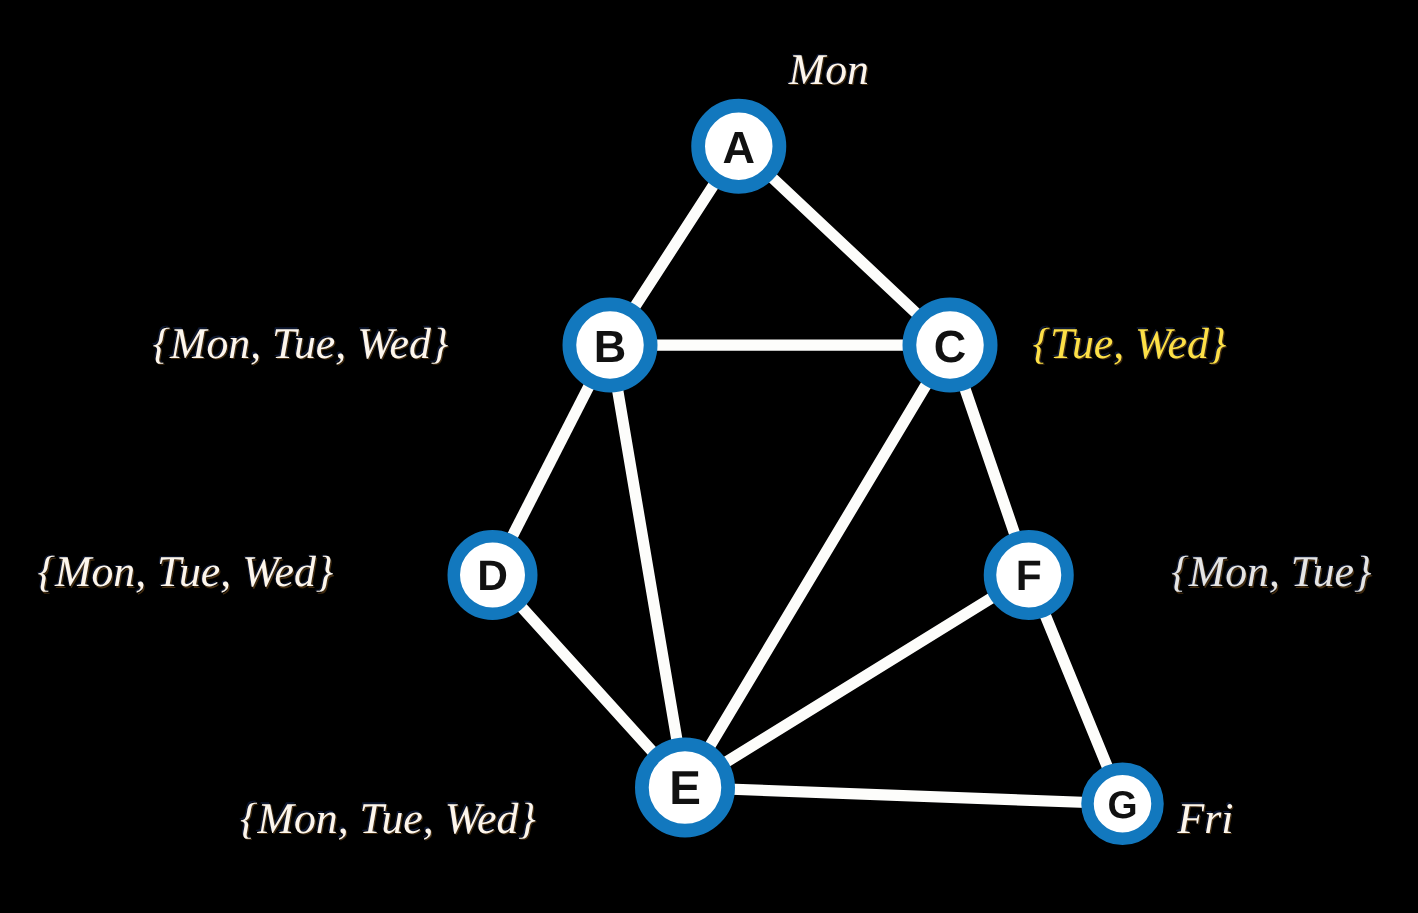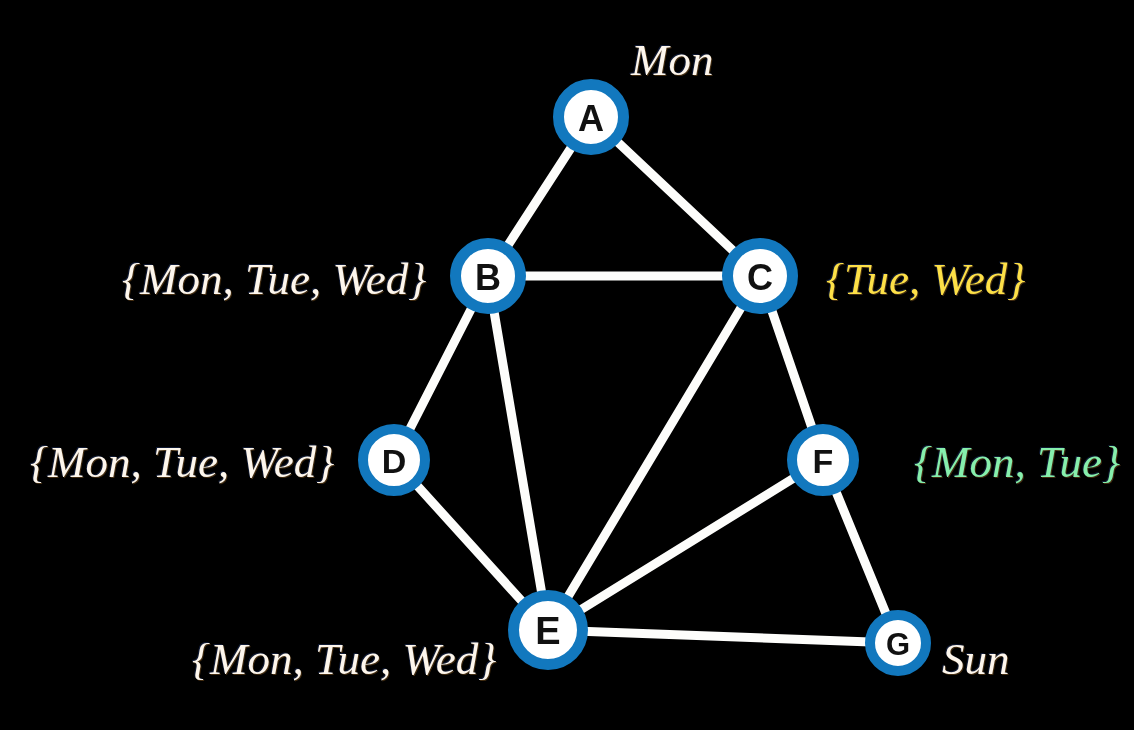--- a/index.html
+++ b/index.html
@@ -43,21 +43,21 @@
     fill: #111111;
     text-anchor: middle;
     dominant-baseline: central;
     letter-spacing: 0px;
   }
   .domain-label {
     position: absolute;
     color: #fdf6ec;
     font-family: "Liberation Serif", "DejaVu Serif", serif;
     font-style: italic;
-    font-size: 45px;
+    font-size: 35px;
     line-height: 1;
     white-space: nowrap;
     text-shadow: 1px 1px 0 rgba(120,80,30,0.55), -1px -1px 0 rgba(40,70,140,0.35);
     user-select: none;
   }
   .lbl-right { text-align: left; }
   .lbl-left  { text-align: right; }
 </style>
 </head>
 <body>
@@ -109,17 +109,17 @@
         </g>
       </g>
   </svg>
 
   <div id="label-layer">
       <div class="domain-label lbl-right" style="left: 631px; top: 38px; color: rgb(253, 246, 236);">Mon</div>
       <div class="domain-label lbl-left" style="left: 122px; top: 257px; color: rgb(253, 246, 236);">{Mon, Tue, Wed}</div>
       <div class="domain-label lbl-right" style="left: 826px; top: 257px; color: #fde047;">{Tue, Wed}</div>
       <div class="domain-label lbl-left" style="left: 30px; top: 440px; color: rgb(253, 246, 236);">{Mon, Tue, Wed}</div>
       <div class="domain-label lbl-left" style="left: 192px; top: 637px; color: rgb(253, 246, 236);">{Mon, Tue, Wed}</div>
-      <div class="domain-label lbl-right" style="left: 914px; top: 440px; color: #86efac;">{Mon, Tue}</div>
-      <div class="domain-label lbl-right" style="left: 942px; top: 637px; color: rgb(253, 246, 236);">Sun</div>
+      <div class="domain-label lbl-right" style="left: 937px; top: 440px; color: #e5e5e5;">{Mon, Tue}</div>
+      <div class="domain-label lbl-right" style="left: 942px; top: 637px; color: rgb(253, 246, 236);">Fri</div>
     </div>
 
 </div>
 
 </body></html>

